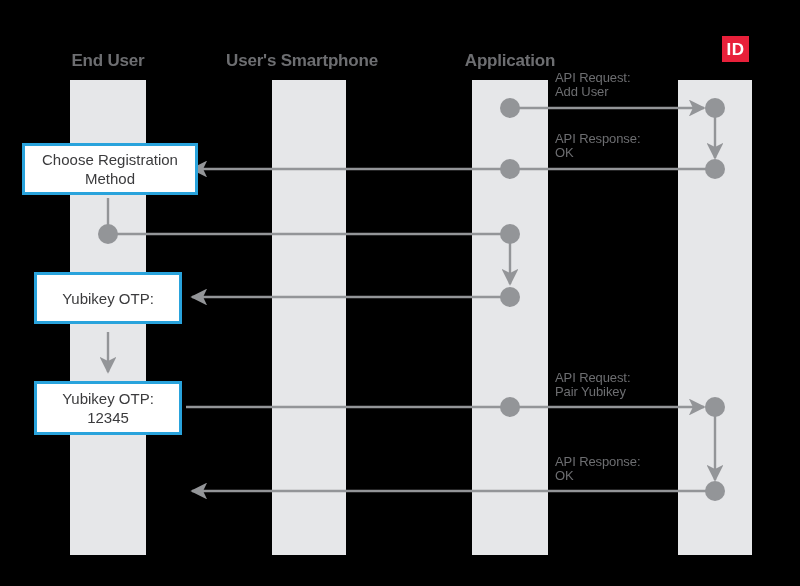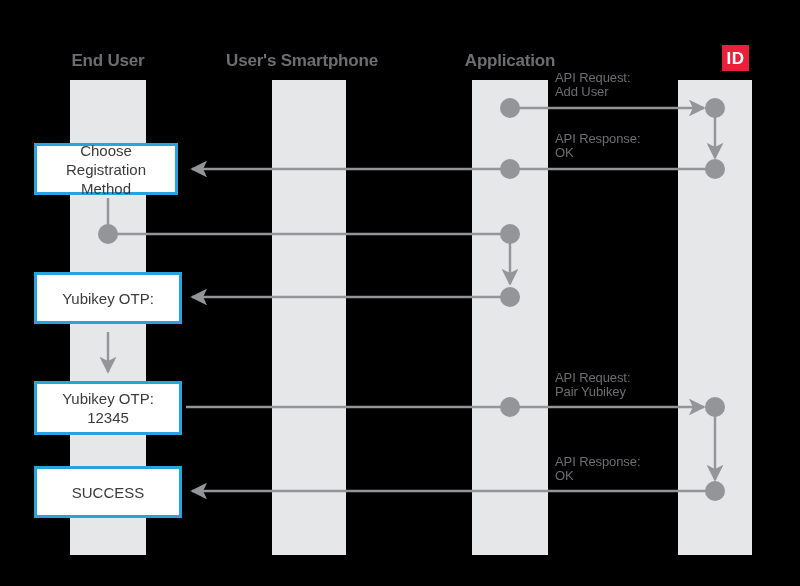--- a/index.html
+++ b/index.html
@@ -98,21 +98,21 @@
   <div class="lifeline-band" style="left:272px; top:80px; width:74px; height:475px;"></div>
   <div class="lifeline-band" style="left:472px; top:80px; width:76px; height:475px;"></div>
   <div class="lifeline-band" style="left:678px; top:80px; width:74px; height:475px;"></div>
 
   <div class="column-title" style="left:222px; top:51px; width:160px;">User's Smartphone</div>
 
   <div class="column-title" style="left:38px; top:51px; width:140px;">End User</div>
 
   <div class="column-title" style="left:440px; top:51px; width:140px;">Application</div>
 
-  <div class="id-badge" style="left:722px; top:45px; width:27px; height:26px;text-align:center;">ID</div>
+  <div class="id-badge" style="left:722px; top:36px; width:27px; height:26px;text-align:center;">ID</div>
 
   <svg id="arrow-layer" viewBox="0 0 800 586" xmlns="http://www.w3.org/2000/svg">
     <defs>
       <marker id="arrow-right" viewBox="0 0 10 10" refX="9" refY="5" markerWidth="7" markerHeight="7" orient="auto-start-reverse">
         <path d="M 0 0 L 10 5 L 0 10 L 2.4 5 z" fill="#939598"></path>
       </marker>
       <marker id="arrow-left" viewBox="0 0 10 10" refX="9" refY="5" markerWidth="7" markerHeight="7" orient="auto-start-reverse">
         <path d="M 0 0 L 10 5 L 0 10 L 2.4 5 z" fill="#939598"></path>
       </marker>
       <marker id="arrow-down" viewBox="0 0 10 10" refX="9" refY="5" markerWidth="7" markerHeight="7" orient="auto-start-reverse">
@@ -148,29 +148,28 @@
     <circle cx="715" cy="169" r="10" fill="#939598"></circle>
     <circle cx="510" cy="169" r="10" fill="#939598"></circle>
     <circle cx="108" cy="234" r="10" fill="#939598"></circle>
     <circle cx="510" cy="234" r="10" fill="#939598"></circle>
     <circle cx="510" cy="297" r="10" fill="#939598"></circle>
     <circle cx="510" cy="407" r="10" fill="#939598"></circle>
     <circle cx="715" cy="407" r="10" fill="#939598"></circle>
     <circle cx="715" cy="491" r="10" fill="#939598"></circle>
   </svg>
 
-  <div class="action-box" style="left:34px; top:143px; width:144px; height:52px;text-align:center;">Choose Registration
+  <div class="action-box" style="left:22px; top:143px; width:176px; height:52px;text-align:center;">Choose Registration
 Method</div>
 
   <div class="action-box" style="left:34px; top:272px; width:148px; height:52px;">Yubikey OTP:</div>
 
   <div class="action-box" style="left:34px; top:381px; width:148px; height:54px;">Yubikey OTP:
 12345</div>
 
-  <div class="action-box" style="left:34px; top:466px; width:148px; height:52px;">SUCCESS</div>
 
   <div class="msg-label" style="left:555px; top:71px; width:118px;">API Request:
 Add User</div>
 
   <div class="msg-label" style="left:555px; top:132px; width:118px;">API Response:
 OK</div>
 
 
   <div class="msg-label" style="left:555px; top:371px; width:118px;">API Request:
 Pair Yubikey</div>

